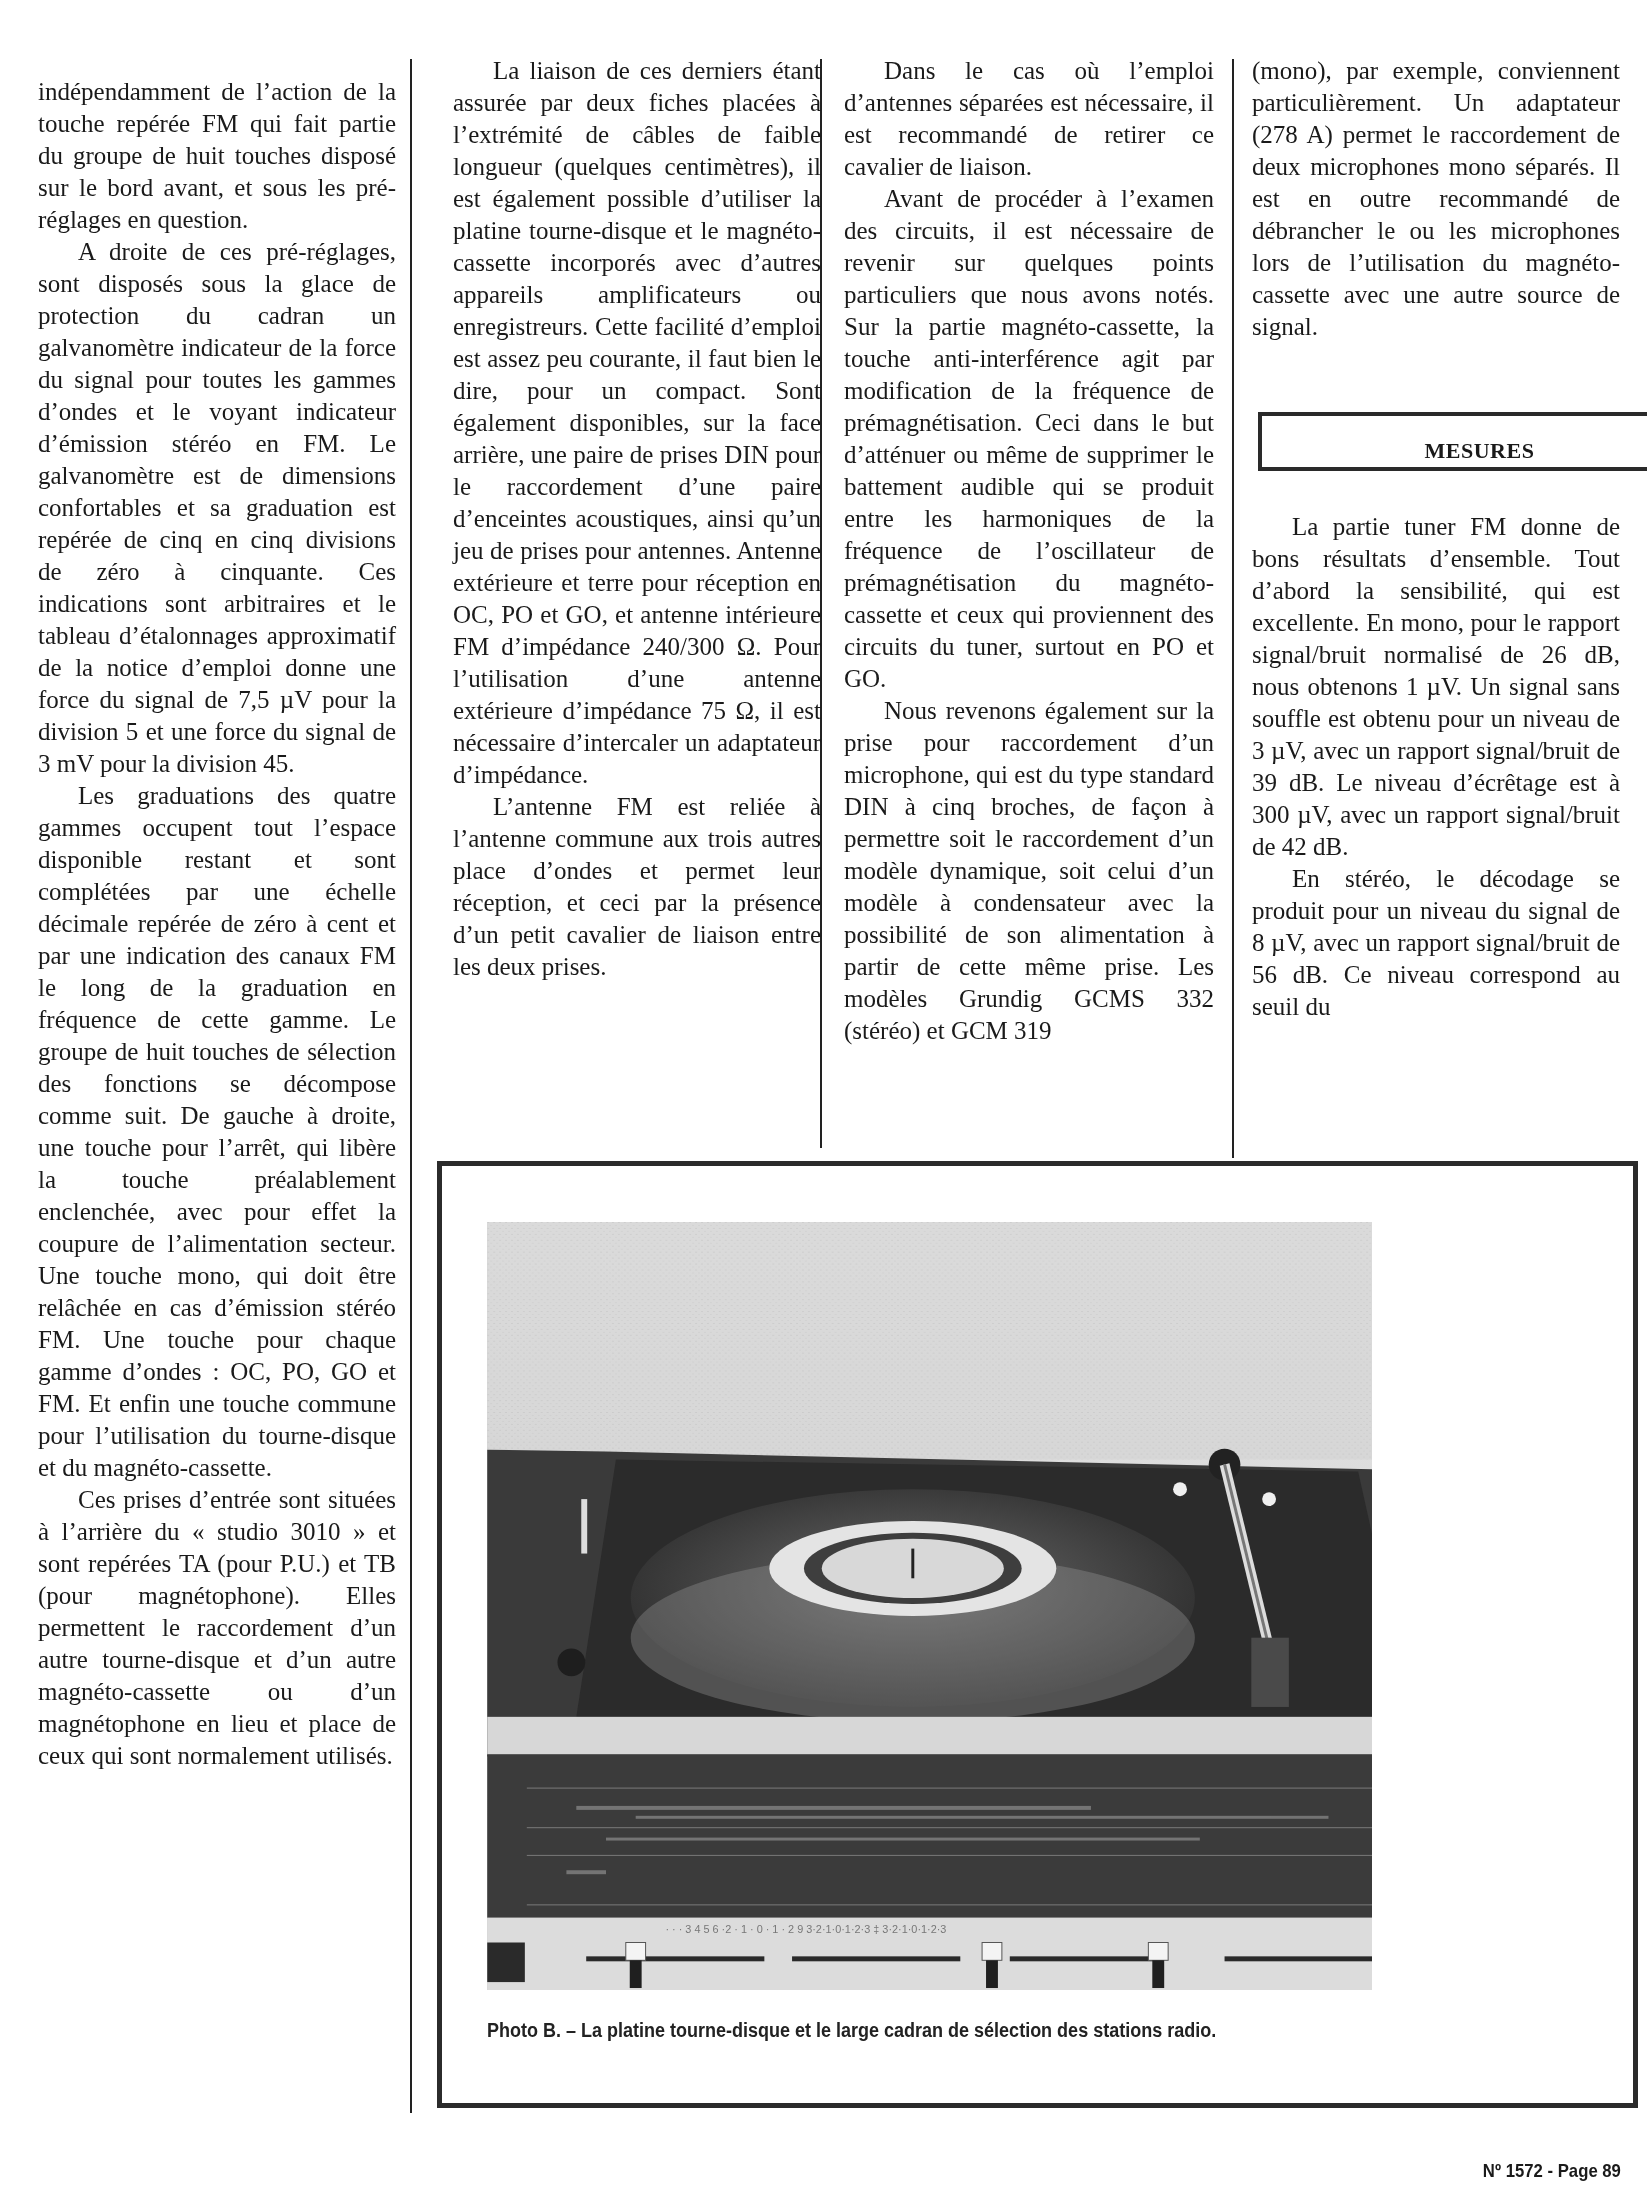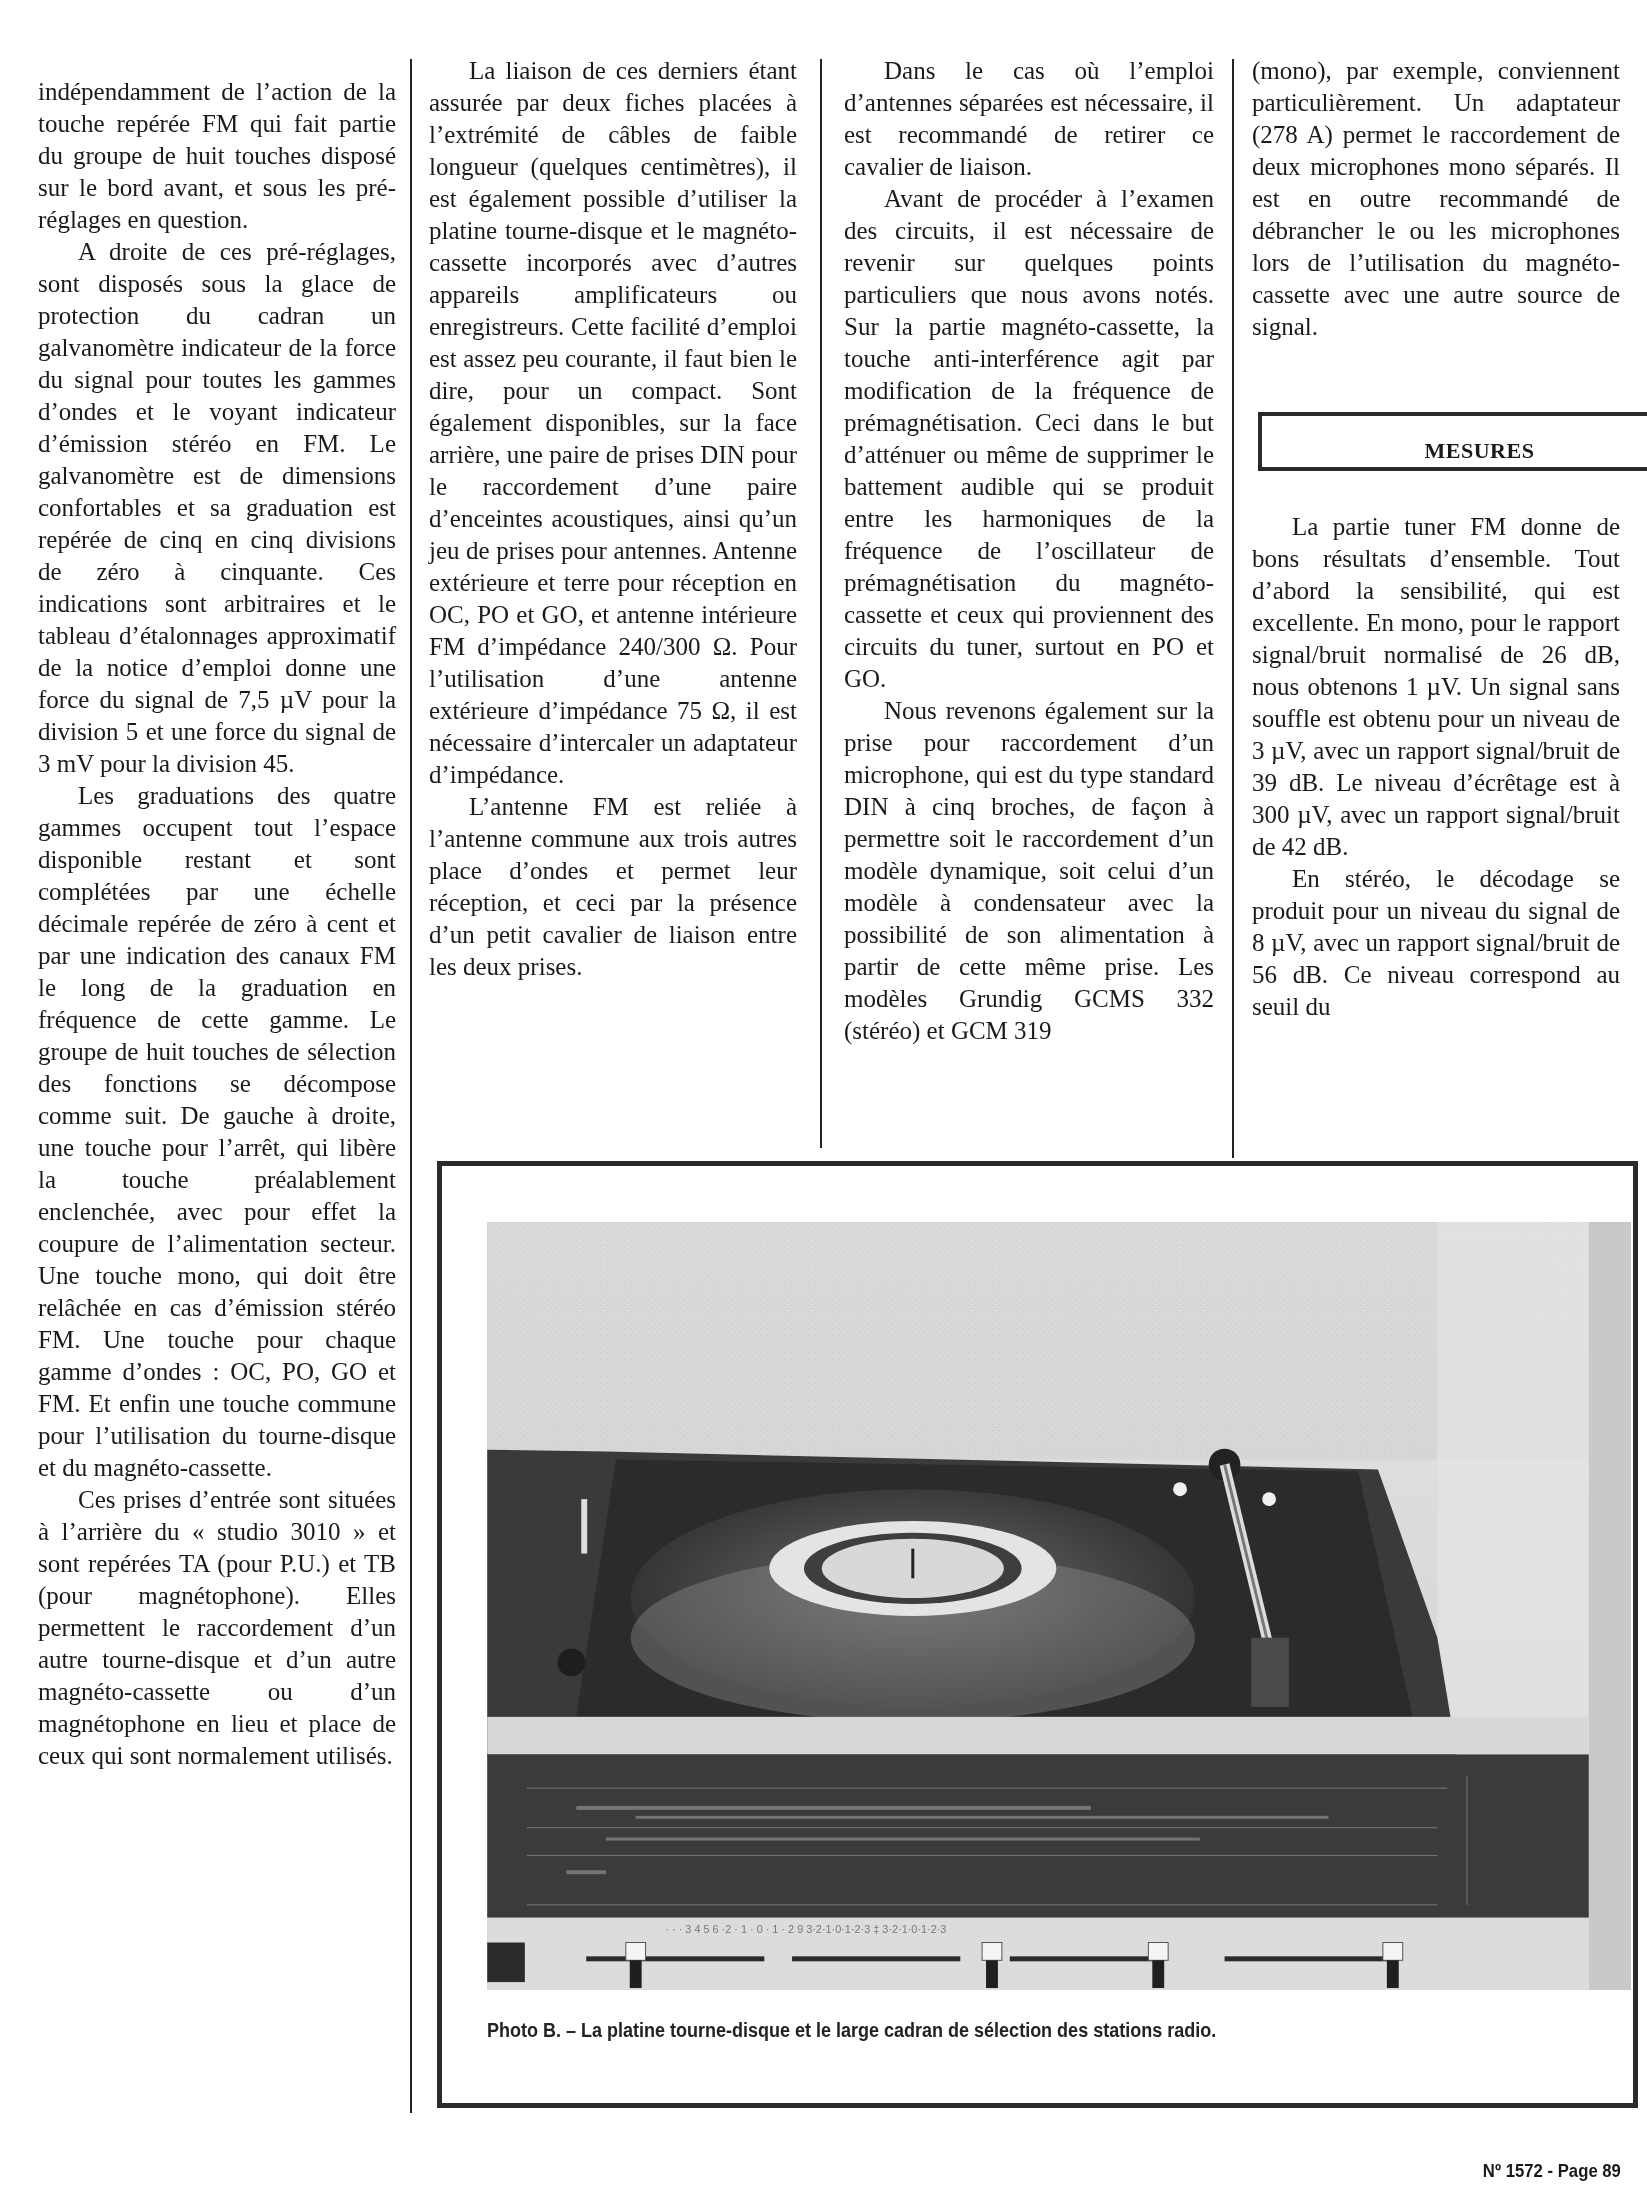--- a/index.html
+++ b/index.html
@@ -11,42 +11,42 @@
   .col {
     position: absolute;
     font-size: 25px;
     line-height: 32px;
     text-align: justify;
     hyphens: manual;
   }
   .col p { margin: 0; text-indent: 0; }
   .col p.ind { text-indent: 40px; }
   #col1 { left: 38px; top: 55px; width: 358px; margin-top: 21px; }
-  #col2 { left: 429px; top: 55px; width: 368px; }
+  #col2 { left: 453px; top: 55px; width: 368px; }
   #col3 { left: 844px; top: 55px; width: 370px; }
   #col4 { left: 1252px; top: 55px; width: 368px; }
 
   .rule { position: absolute; background: #222; width: 2px; }
   #rule1 { left: 410px; top: 59px; height: 2054px; }
   #rule2 { left: 820px; top: 59px; height: 1089px; }
   #rule3 { left: 1232px; top: 59px; height: 1099px; }
 
   .heading-box {
     margin: 69px 0 40px 6px; width: 347px; height: 51px;
     border: 4px solid #2a2a2a;
     display: flex; align-items: flex-end; justify-content: center;
     font-weight: bold; font-size: 22px; letter-spacing: 0.5px; padding-left: 44px;
   }
 
   #photo-frame {
     position: absolute; left: 437px; top: 1161px; width: 1191px; height: 937px;
     border: 5px solid #2b2b2b; background: #fff;
   }
   #photo {
-    position: absolute; left: 45px; top: 56px; width: 1144px; height: 768px;
+    position: absolute; left: 45px; top: 56px; width: 885px; height: 768px;
     background: #c9c9c9; overflow: hidden;
   }
   #caption {
     position: absolute; left: 45px; top: 853px;
     font-family: "Liberation Sans", "DejaVu Sans", sans-serif;
     font-size: 20px; font-weight: bold; color: #222;
     transform: scaleX(0.9); transform-origin: left center;
   }
   #footer {
     position: absolute; right: 26px; top: 2160px;

